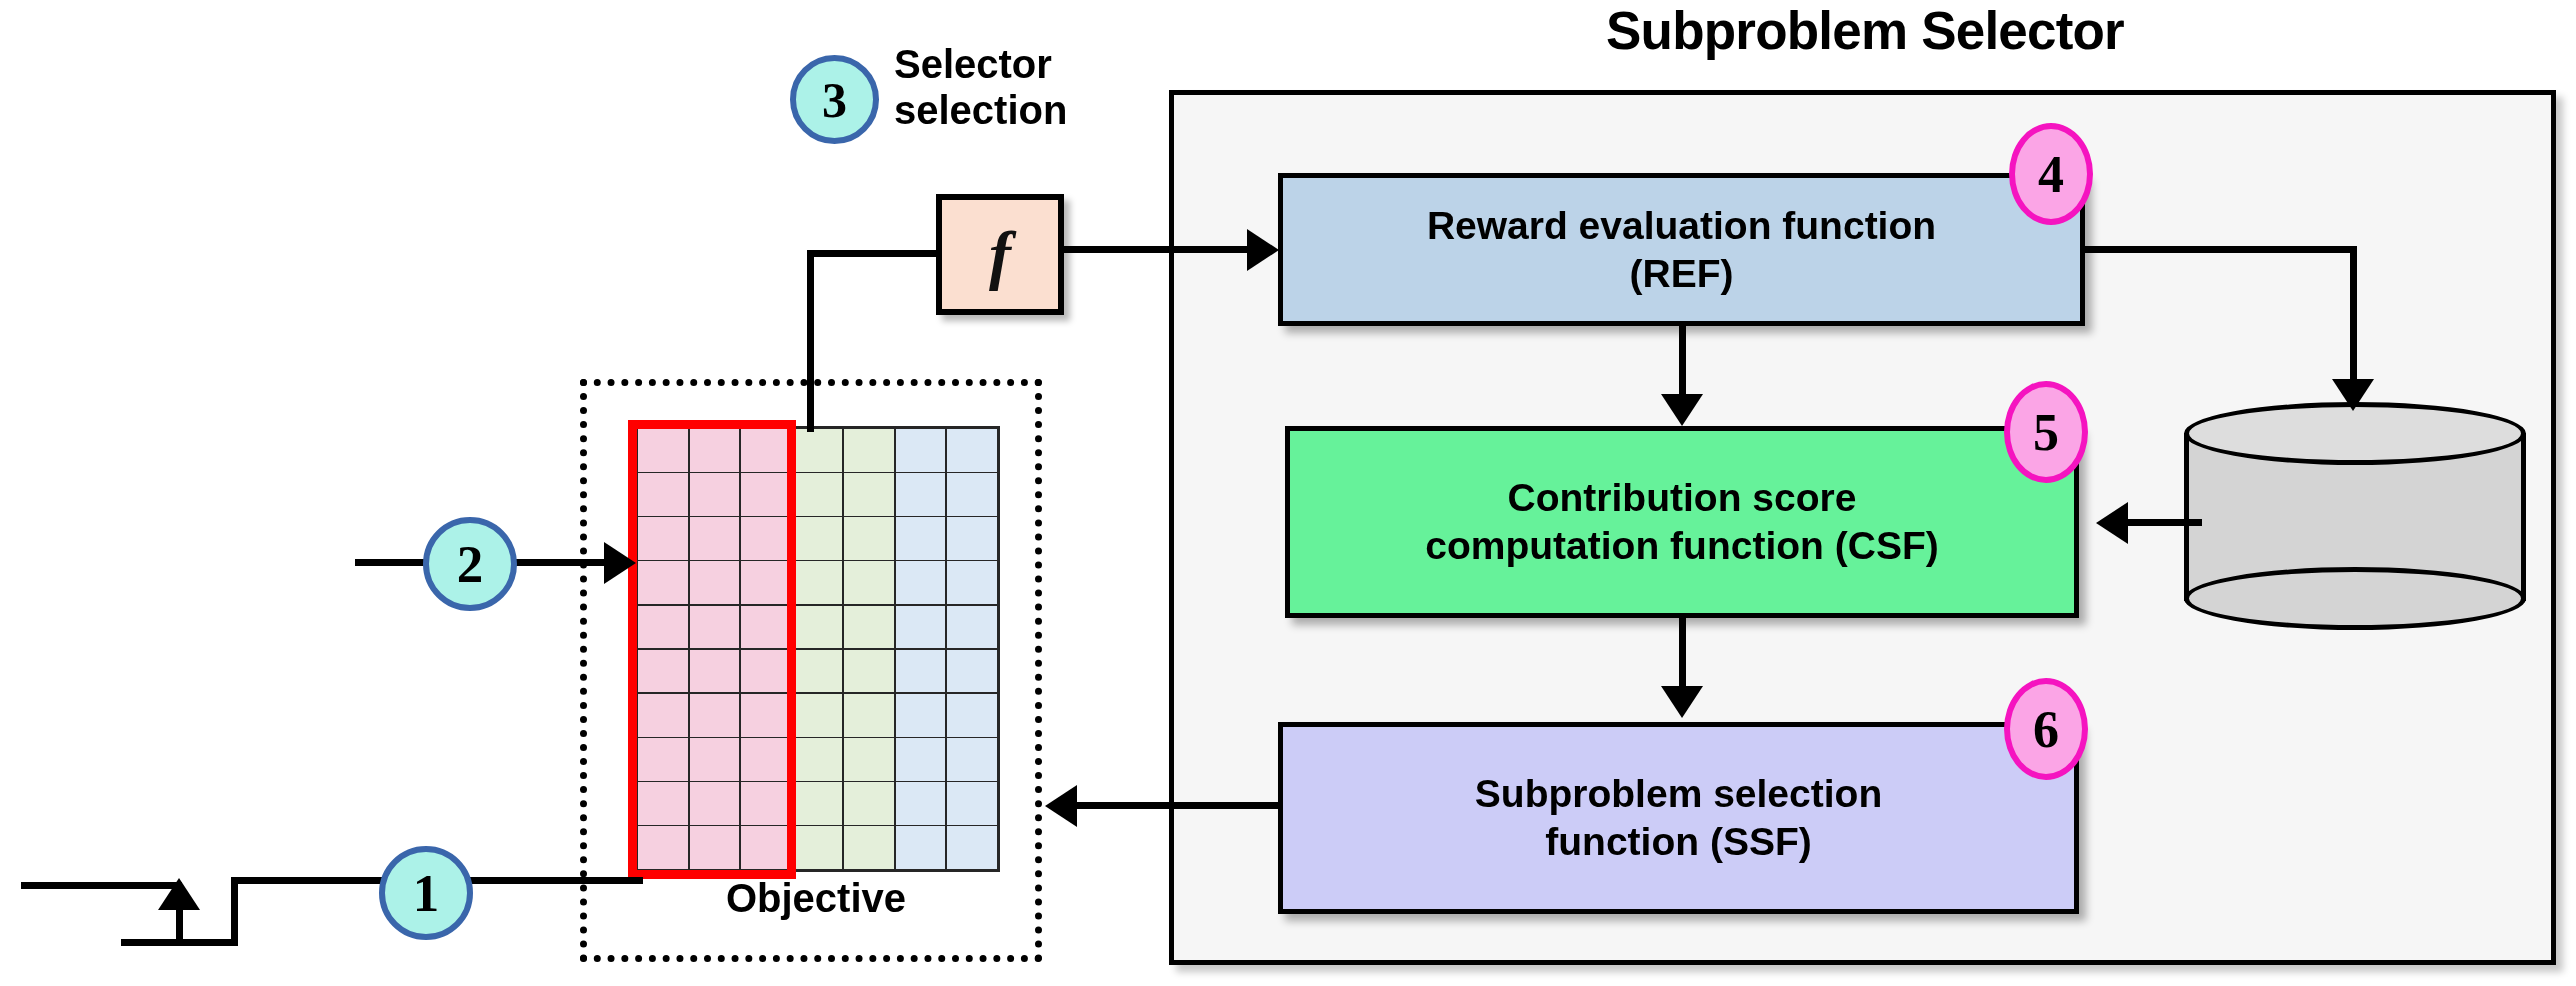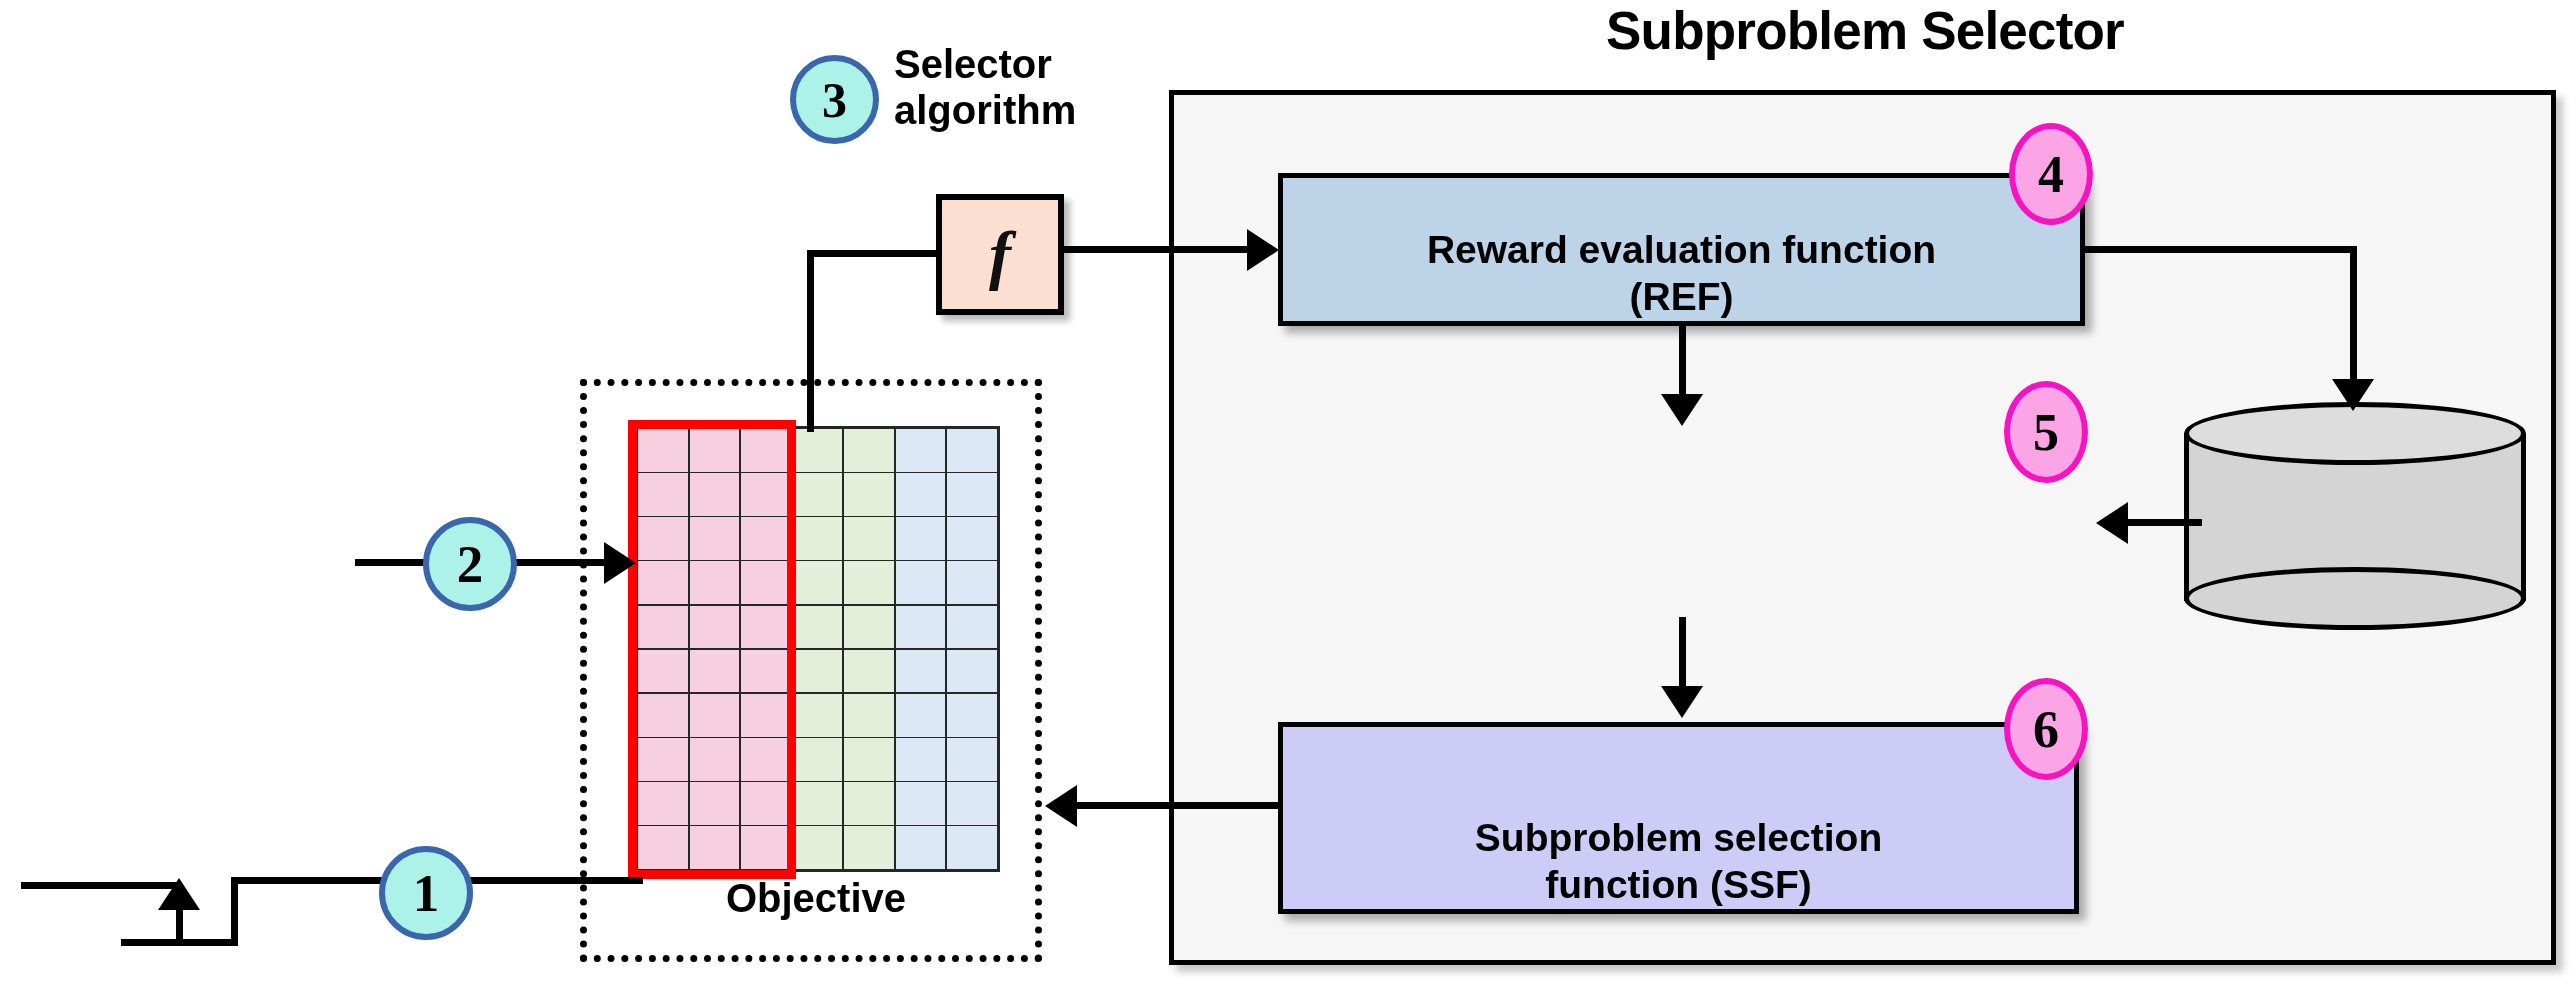--- a/index.html
+++ b/index.html
@@ -11,21 +11,21 @@
   
   #selector-panel{left:1169px;top:90px;width:1387px;height:875px;
      background:#f6f6f6;border:5.7px solid #000;box-sizing:border-box;
      box-shadow:7.3px 7.3px 7.3px rgba(0,0,0,.22);}
   #selector-title{left:1324px;top:-1.6px;width:1082px;height:65px;
      text-align:center;font-size:53px;font-weight:bold;color:#000;
      letter-spacing:-0.8px;line-height:65px;}
 
   
   .pbox{box-sizing:border-box;border:5.7px solid #000;
-     display:flex;align-items:flex-end;justify-content:center;
+     display:flex;align-items:center;justify-content:center;
      text-align:center;font-weight:bold;color:#000;
      box-shadow:7.3px 7.3px 8px rgba(0,0,0,.30);line-height:1.22;}
 
   #ref-box{left:1278px;top:173px;width:807px;height:153px;
      background:#bcd3e8;font-size:39px;}
   #csf-box{left:1285px;top:426px;width:794px;height:192px;
      background:#66f29a;font-size:39px;}
   #ssf-box{left:1278px;top:722px;width:801px;height:192px;
      background:#ccccf7;font-size:39px;}
 
@@ -102,21 +102,21 @@
 <body>
 
 <div id="stage">
 
   <div class="abs" id="selector-panel"></div>
   <div class="abs" id="selector-title">Subproblem Selector</div>
 
 
   <div class="abs" id="objective-label">
     <div>Selector</div>
-    <div>algorithm</div>
+    <div>selection</div>
   </div>
   <div class="abs" id="f-box">
     <span>f</span>
   </div>
 
   <div class="abs" id="population-box"></div>
   <div class="abs" id="pop-grid">
       <div class="cell" style="background: rgb(246, 208, 224);"></div>
       <div class="cell" style="background: rgb(246, 208, 224);"></div>
       <div class="cell" style="background: rgb(246, 208, 224);"></div>
@@ -191,20 +191,26 @@
   <div class="abs" id="pop-highlight"></div>
   <div class="abs" id="population-label">Objective</div>
 
   <div class="abs pbox" id="ref-box">
     <div>
       <div>Reward evaluation function</div>
       <div>(REF)</div>
     </div>
   </div>
 
+  <div class="abs pbox" id="csf-box">
+    <div>
+      <div>Contribution score</div>
+      <div>computation function (CSF)</div>
+    </div>
+  </div>
 
   <div class="abs pbox" id="ssf-box">
     <div>
       <div>Subproblem selection</div>
       <div>function (SSF)</div>
     </div>
   </div>
 
   <div class="abs" id="cylinder">
     <div class="abs" id="cyl-body"></div>

